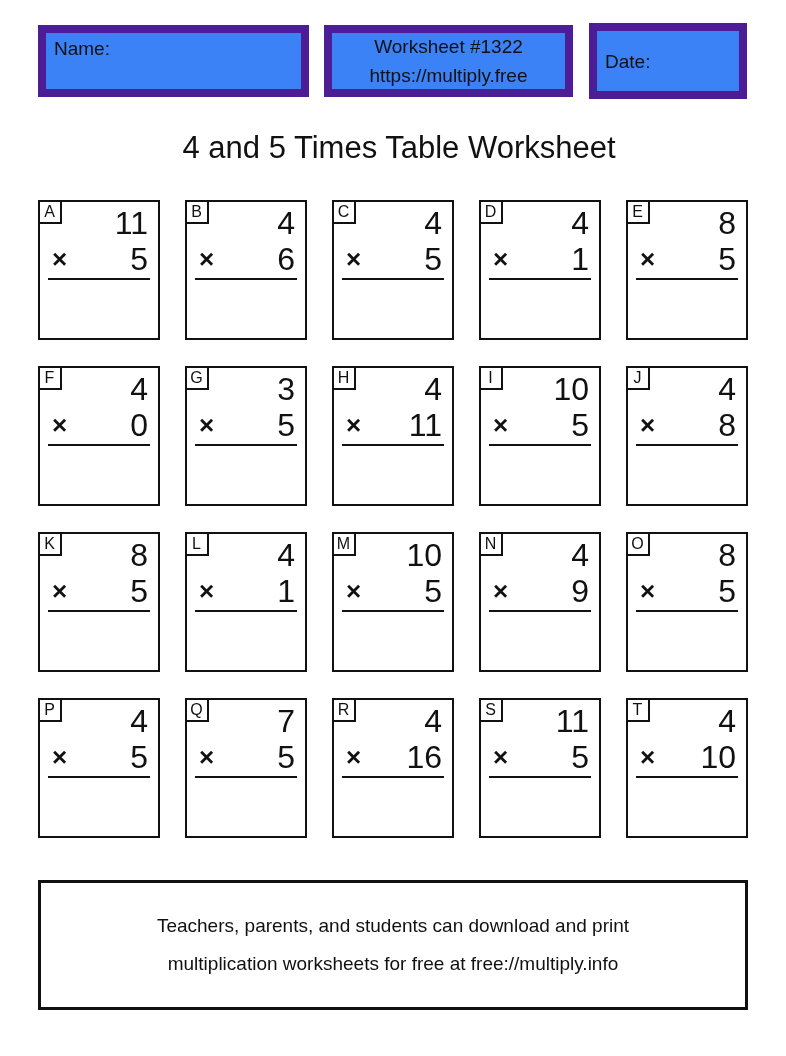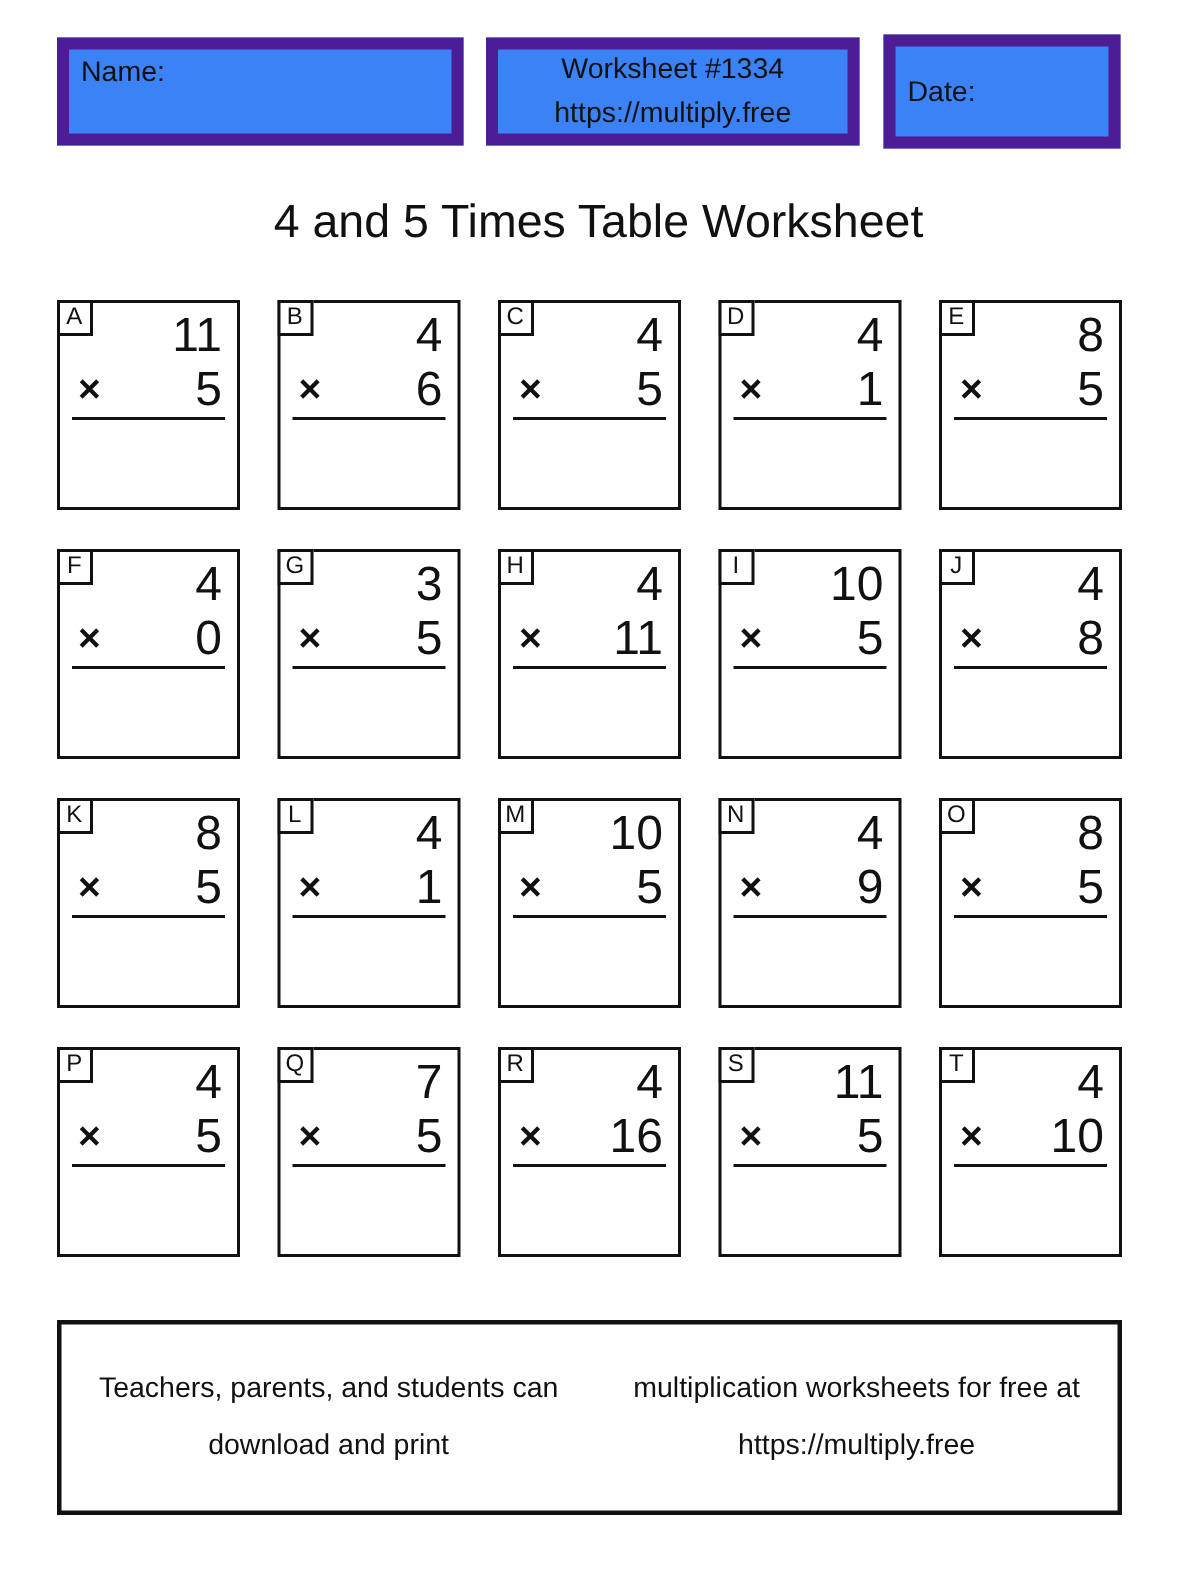--- a/index.html
+++ b/index.html
@@ -41,34 +41,34 @@
   .op-row  { position: absolute; top: 39px; left: 12px; right: 10px;
              display: flex; justify-content: space-between; align-items: baseline;
              font-size: 32px; line-height: 36px; }
   .times   { font-size: 26px; font-weight: 700; position: relative; top: -2px; }
   .rule    { position: absolute; top: 76px; left: 8px; right: 8px;
              border-top: 2.5px solid #111111; }
 
   
   .footer-box { position: absolute; left: 38px; top: 880px; width: 710px; height: 130px;
                 border: 3px solid #111111; background: #ffffff;
-                display: flex; flex-direction: row; align-items: center; justify-content: center;
+                display: flex; flex-direction: column; align-items: center; justify-content: center;
                 font-size: 19px; line-height: 38px; text-align: center; }
 </style>
 </head>
 <body>
 
 <div class="page">
 
   <div class="hbox name-box">
     <span>Name:</span>
   </div>
 
   <div class="hbox info-box">
-    <div>Worksheet #1334</div>
+    <div>Worksheet #1322</div>
     <div>https://multiply.free</div>
   </div>
 
   <div class="hbox date-box">
     <span>Date:</span>
   </div>
 
   <div class="title">4 and 5 Times Table Worksheet</div>
 
   <div class="grid">
@@ -268,16 +268,16 @@
       <div class="op-row">
         <span class="times">×</span>
         <span>10</span>
       </div>
       <div class="rule"></div>
     </div>
   </div>
 
   <div class="footer-box">
     <div>Teachers, parents, and students can download and print</div>
-    <div>multiplication worksheets for free at https://multiply.free</div>
+    <div>multiplication worksheets for free at free://multiply.info</div>
   </div>
 
 </div>
 
 </body></html>

